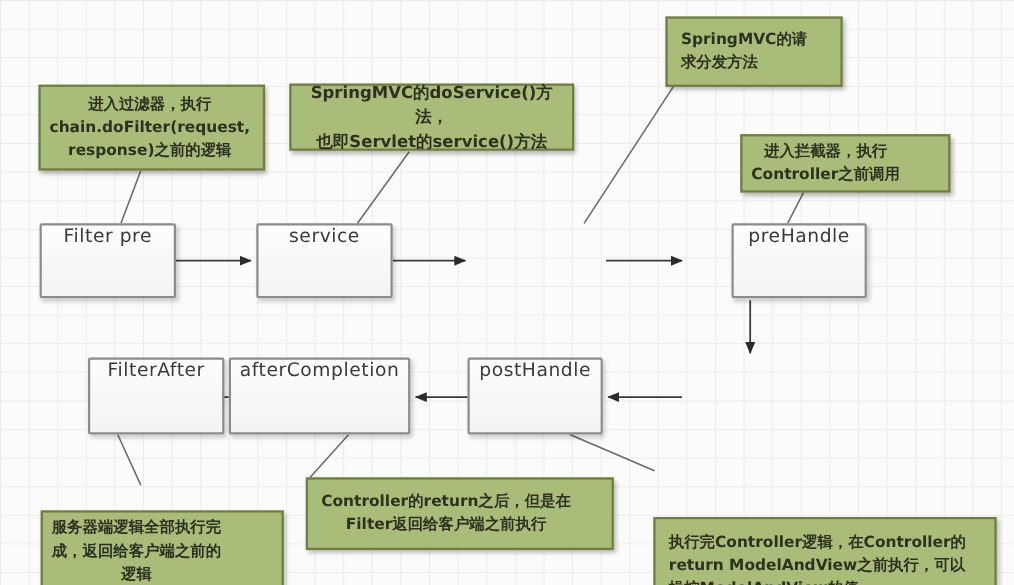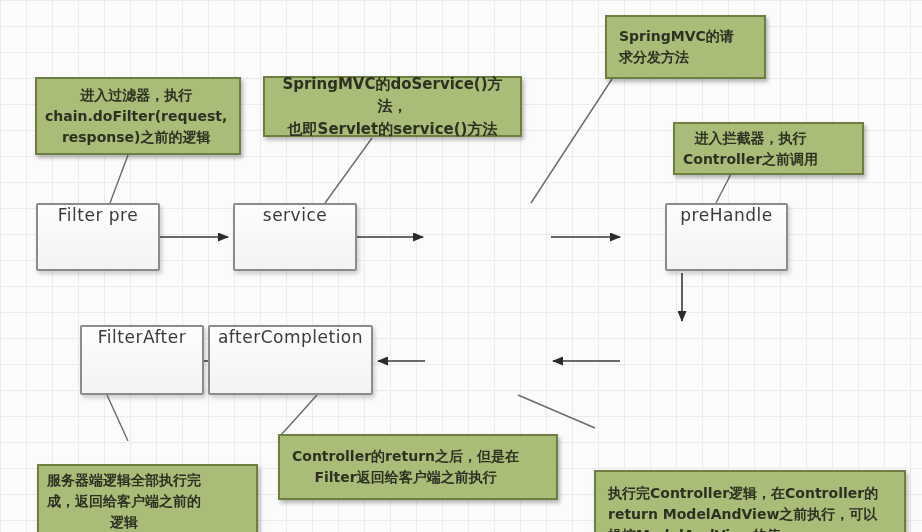--- a/index.html
+++ b/index.html
@@ -99,20 +99,23 @@
   <div class="node" style="left:625px; top:203px; width:123px; height:68px;margin-left:40px;">
     <span>preHandle</span>
   </div>
 
   <div class="node" style="left:36px; top:325px; width:124px; height:70px;margin-left:44px;">
     <span>FilterAfter</span>
   </div>
   <div class="node" style="left:208px; top:325px; width:165px; height:70px;">
     <span>afterCompletion</span>
   </div>
+  <div class="node" style="left:425px; top:325px; width:123px; height:70px;">
+    <span>postHandle</span>
+  </div>
 
   <div class="callout center" style="left:35px; top:77px; width:206px; height:78px;">
     <span class="callout-text">进入过滤器，执行
 chain.doFilter(request,
 response)之前的逻辑</span>
   </div>
   <div class="callout center big" style="left:263px; top:76px; width:259px; height:61px;">
     <span class="callout-text">SpringMVC的doService()方法，
 也即Servlet的service()方法</span>
   </div>

